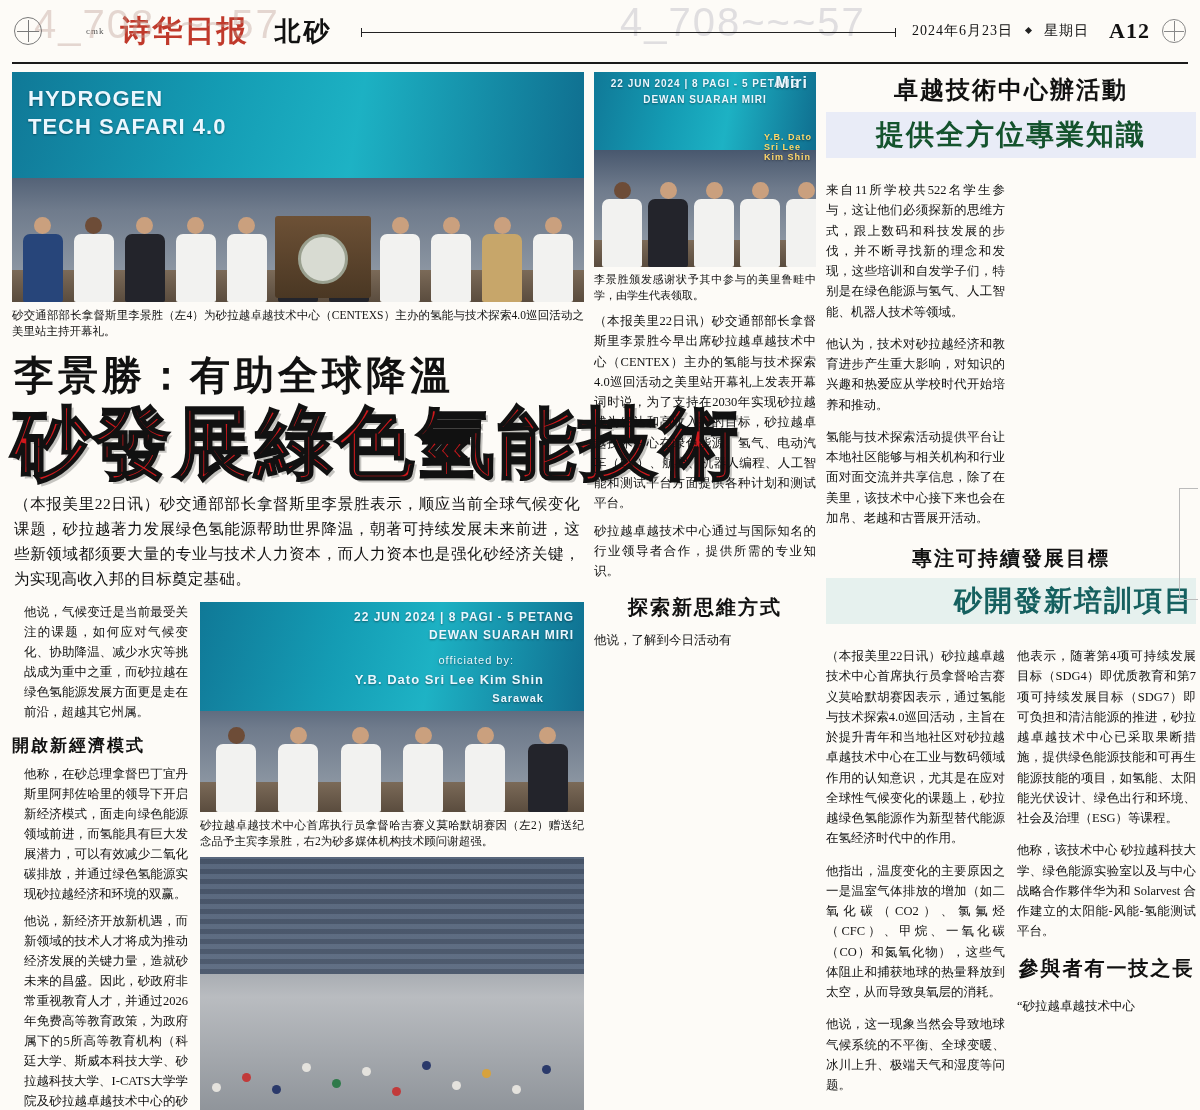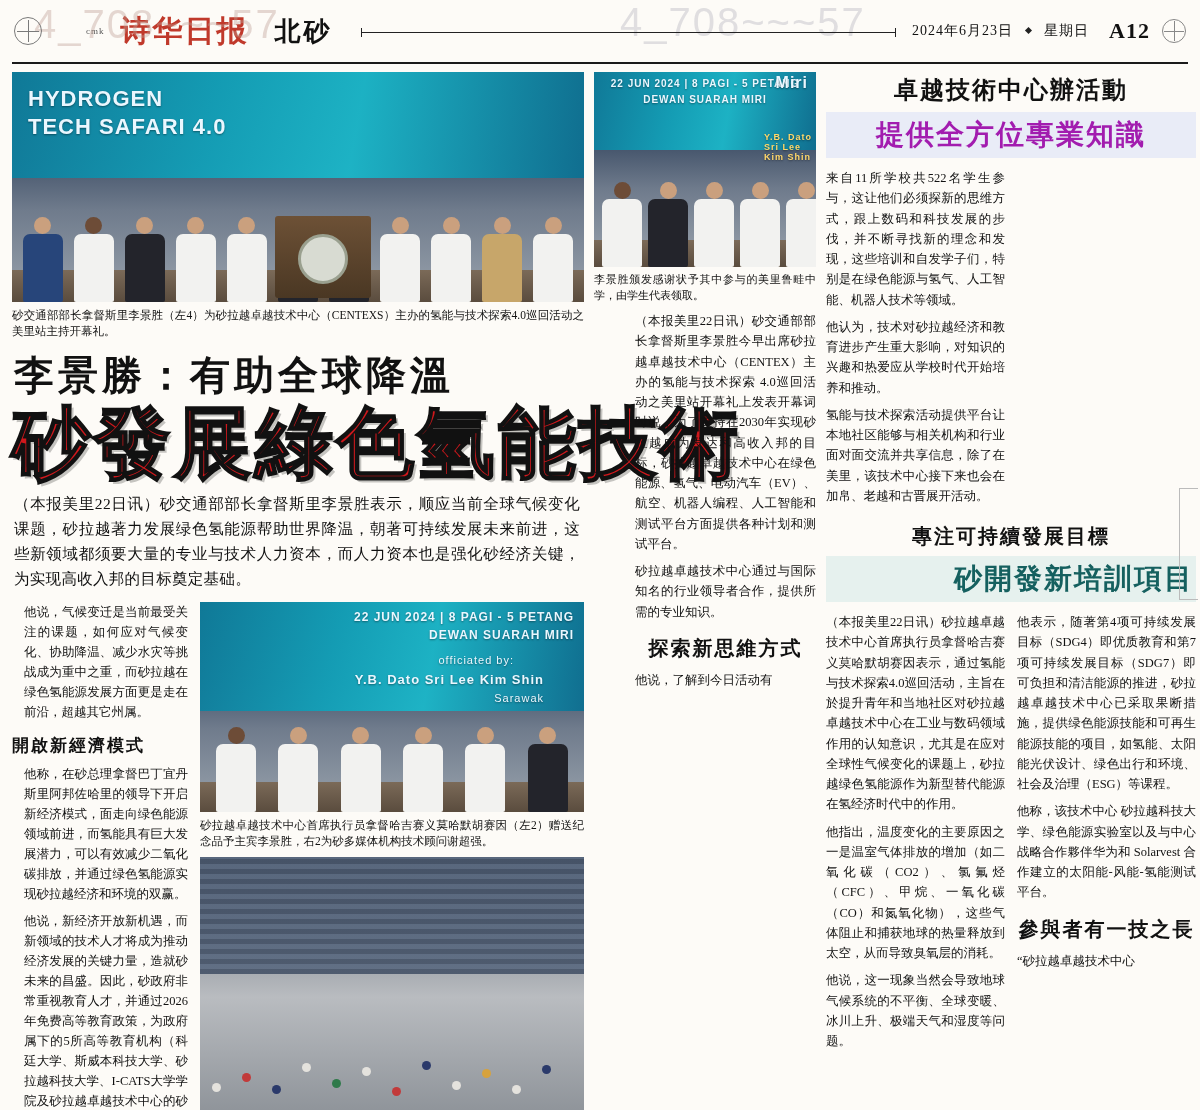--- a/index.html
+++ b/index.html
@@ -147,33 +147,33 @@
   }
   .tcol p{margin:0 0 7px 12px;}
 
   
   .rh1{
     font-size:24px;font-weight:700;letter-spacing:2px;text-align:center;margin:2px 0 6px 0;
     font-family:"DejaVu Serif",serif;
   }
   .rh2{
     font-size:28px;font-weight:700;letter-spacing:2px;text-align:center;margin:0 0 10px 0;
-    color:#a21caf;background:#e9ecf7;padding:4px 2px;
+    color:#14532d;background:#e9ecf7;padding:4px 2px;
     font-family:"DejaVu Serif",serif;
   }
   .rh2.teal{color:#15605f;background:#e6f1ee;text-align:right;}
   .rh3{
     font-size:20px;font-weight:700;letter-spacing:2px;text-align:center;margin:10px 0 6px 0;
     font-family:"DejaVu Serif",serif;
   }
   .two{display:flex;gap:12px;}
   .rcol{width:179px;flex:0 0 179px;font-size:12.5px;line-height:1.62;text-align:justify;}
-  .rcol p{margin:0 0 7px 0;}
-
-  .midcol{font-size:12.5px;line-height:1.62;text-align:justify;margin-left:41px;}
+  .rcol p{margin:12px 0 7px 0;}
+
+  .midcol{font-size:12.5px;line-height:1.62;text-align:justify;}
   .midcol p{margin:0 0 7px 0;}
   .side-reg{
     position:absolute;right:2px;top:488px;width:18px;height:110px;border:1px solid #bbb;border-right:none;
   }
 </style>
 </head>
 <body>
 
 <div class="page">
 
@@ -270,21 +270,21 @@
         </div>
 
         <div style="width:384px;flex:0 0 384px;">
           <div class="photo ph-mid">
             <div class="stage"></div>
             <div class="banner" style="height:52%;"></div>
             <div class="banner-txt" style="right:10px;top:8px;font-size:12px;">22 JUN 2024 | 8 PAGI - 5 PETANG</div>
             <div class="banner-txt" style="right:10px;top:26px;font-size:12px;">DEWAN SUARAH MIRI</div>
             <div class="banner-txt" style="right:70px;top:52px;font-size:11px;font-weight:400;">officiated by:</div>
             <div class="banner-txt" style="right:40px;top:70px;font-size:13px;">Y.B. Dato Sri Lee Kim Shin</div>
-            <div class="banner-txt" style="right:40px;top:90px;font-size:11px;font-weight:400;">Sarawak</div>
+            <div class="banner-txt" style="right:40px;top:90px;font-size:11px;font-weight:700;">Sarawak</div>
             <div class="floor"></div>
             <div class="p-row">
               <div class="person">
                   <div class="head" style="background:#6d4c37"></div>
                   <div class="body white"></div>
                 </div>
               <div class="person">
                   <div class="head" style="background:#caa07e"></div>
                   <div class="body white"></div>
                 </div>

